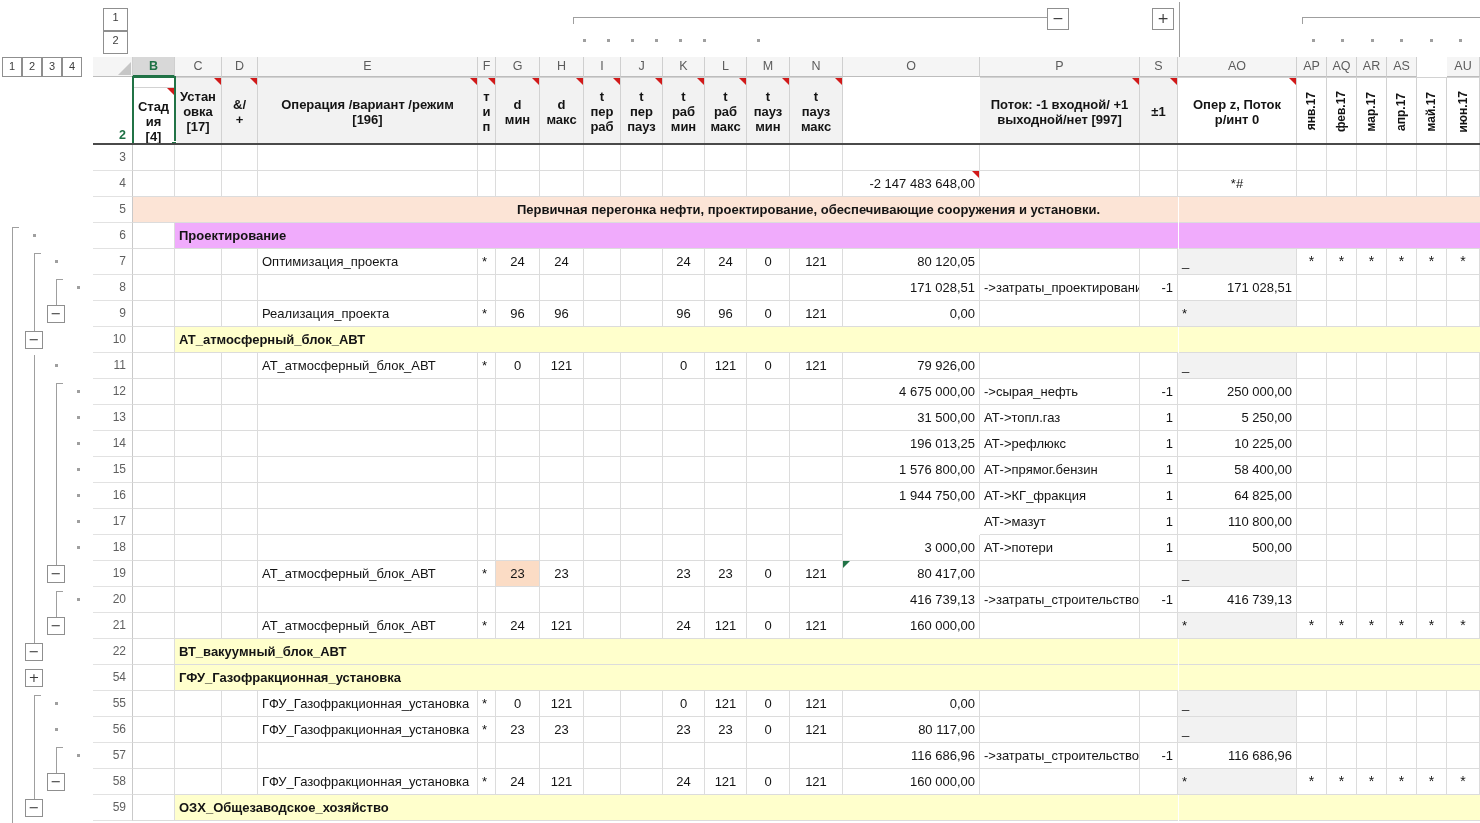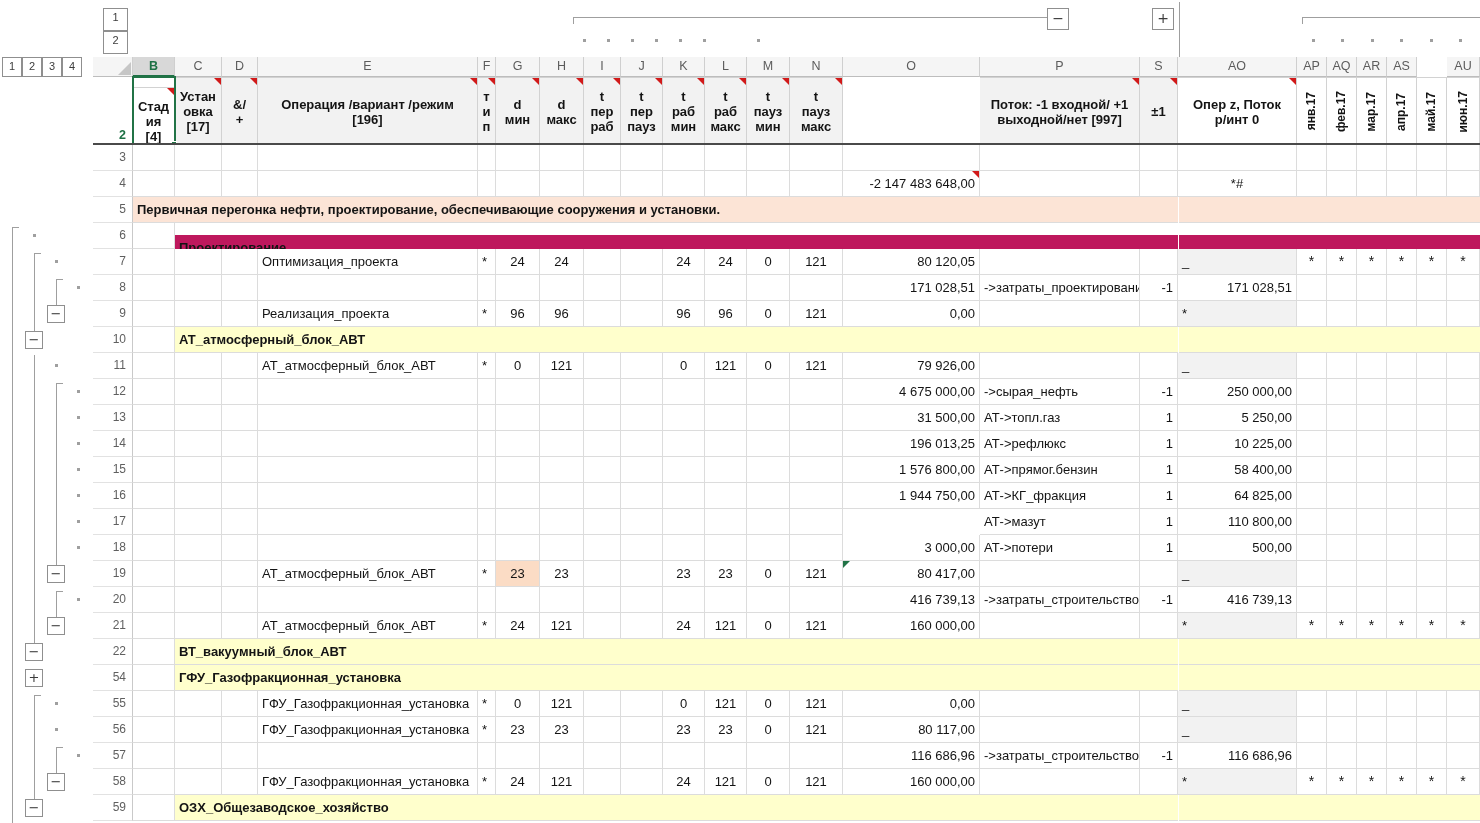--- a/index.html
+++ b/index.html
@@ -174,25 +174,25 @@
     <div class="abs c left" style="left: 980px; top: 171px; width: 160px; height: 26px;"></div>
     <div class="abs c right" style="left: 1140px; top: 171px; width: 38px; height: 26px;"></div>
     <div class="abs c center" style="left: 1178px; top: 171px; width: 119px; height: 26px;">*#</div>
     <div class="abs c center" style="left: 1297px; top: 171px; width: 30px; height: 26px;"></div>
     <div class="abs c center" style="left: 1327px; top: 171px; width: 30px; height: 26px;"></div>
     <div class="abs c center" style="left: 1357px; top: 171px; width: 30px; height: 26px;"></div>
     <div class="abs c center" style="left: 1387px; top: 171px; width: 30px; height: 26px;"></div>
     <div class="abs c center" style="left: 1417px; top: 171px; width: 30px; height: 26px;"></div>
     <div class="abs c center" style="left: 1447px; top: 171px; width: 33px; height: 26px;"></div>
     <div class="abs gut" style="left: 93px; top: 197px; width: 40px; height: 26px;">5</div>
-    <div class="abs band" style="left: 133px; top: 197px; width: 1347px; height: 26px; background: rgb(252, 228, 214);">Первичная перегонка нефти, проектирование, обеспечивающие сооружения и установки.</div>
+    <div class="abs band" style="left: 133px; top: 197px; width: 1347px; height: 26px; background: rgb(252, 228, 214); text-align: center;">Первичная перегонка нефти, проектирование, обеспечивающие сооружения и установки.</div>
     <div class="abs sepw" style="left: 1178px; top: 197px; width: 1px; height: 26px;"></div>
     <div class="abs gut" style="left: 93px; top: 223px; width: 40px; height: 26px;">6</div>
     <div class="abs c left" style="left: 133px; top: 223px; width: 42px; height: 26px;"></div>
-    <div class="abs band" style="left: 175px; top: 223px; width: 1305px; height: 26px; background: #be185d; margin-top: 12px;">Проектирование</div>
+    <div class="abs band" style="left: 175px; top: 223px; width: 1305px; height: 26px; background: #f0abfc;">Проектирование</div>
     <div class="abs sepw" style="left: 1178px; top: 223px; width: 1px; height: 26px;"></div>
     <div class="abs gut" style="left: 93px; top: 249px; width: 40px; height: 26px;">7</div>
     <div class="abs c left" style="left: 133px; top: 249px; width: 42px; height: 26px;"></div>
     <div class="abs c left" style="left: 175px; top: 249px; width: 47px; height: 26px;"></div>
     <div class="abs c left" style="left: 222px; top: 249px; width: 36px; height: 26px;"></div>
     <div class="abs c left" style="left: 258px; top: 249px; width: 220px; height: 26px;">Оптимизация_проекта</div>
     <div class="abs c left" style="left: 478px; top: 249px; width: 18px; height: 26px;">*</div>
     <div class="abs c center" style="left: 496px; top: 249px; width: 44px; height: 26px;">24</div>
     <div class="abs c center" style="left: 540px; top: 249px; width: 44px; height: 26px;">24</div>
     <div class="abs c center" style="left: 584px; top: 249px; width: 37px; height: 26px;"></div>

